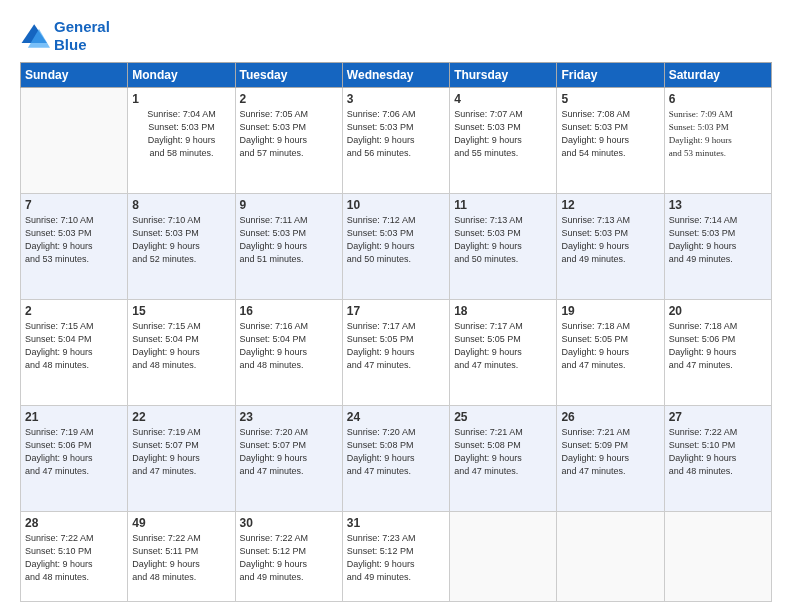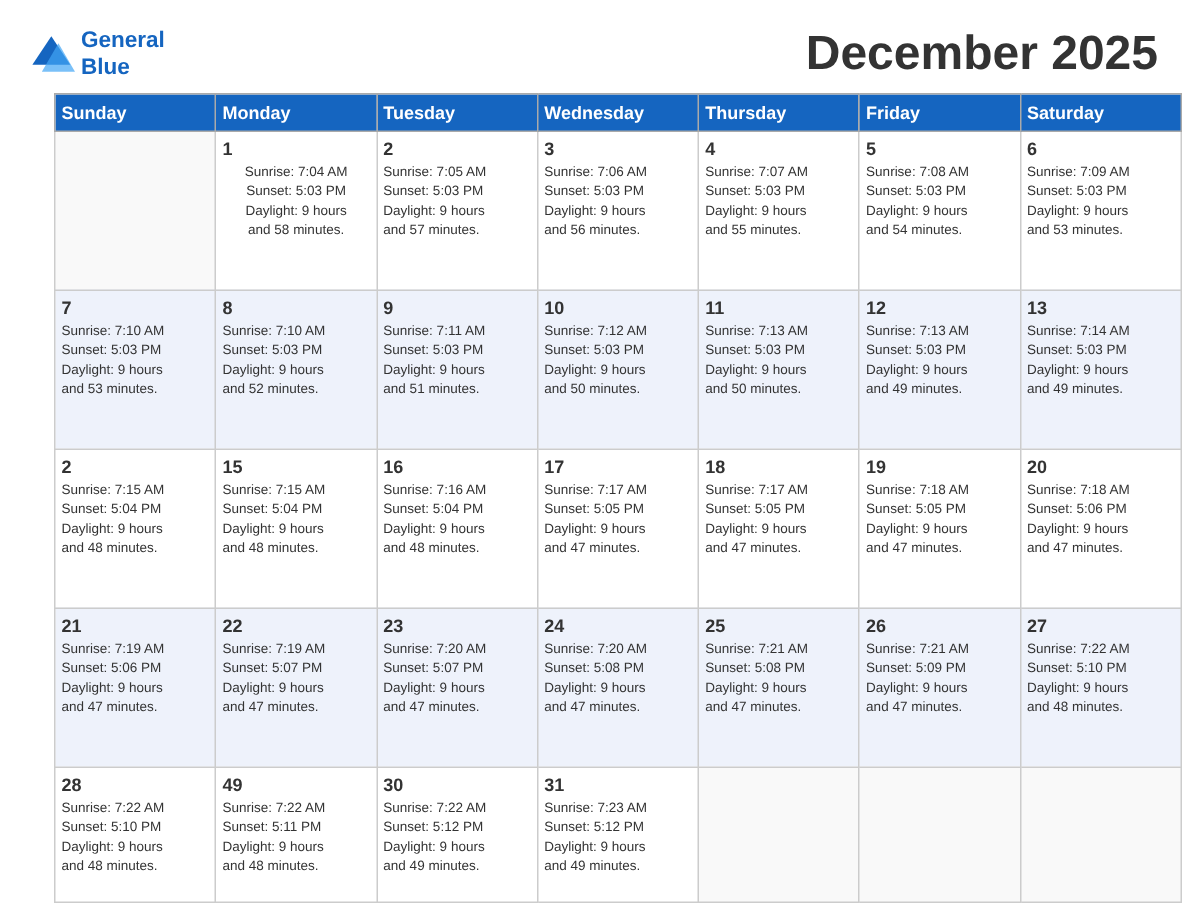--- a/index.html
+++ b/index.html
@@ -52,21 +52,20 @@
     }
     .location-title {
       font-size: 14px;
       color: #555;
     }
     .calendar {
       flex: 1;
       border-collapse: collapse;
       width: 100%;
       table-layout: fixed;
-      margin-left: 16px;
     }
     .calendar th {
       background-color: #1565c0;
       color: #fff;
       font-size: 12px;
       font-weight: bold;
       padding: 5px 4px;
       text-align: left;
       border: 1px solid #aaa;
     }
@@ -108,21 +107,20 @@
       <svg class="logo-icon" viewBox="0 0 38 38">
         <polygon points="18,4 34,28 2,28" fill="#1565c0"></polygon>
         <polygon points="24,10 38,34 10,34" fill="#42a5f5" opacity="0.7"></polygon>
       </svg>
       <div class="logo-text">
         <div><span>General</span></div>
         <div><span style="color:#1565c0">Blue</span></div>
       </div>
     </div>
     <div class="title-block">
-      <div class="month-title">December 2025</div>
     </div>
   </div>
 
   <table class="calendar">
     <thead>
       <tr>
         <th>Sunday</th>
         <th>Monday</th>
         <th>Tuesday</th>
         <th>Wednesday</th>
@@ -164,21 +162,21 @@
           </td>
           <td>
             <span class="day-num">5</span>
             <div class="day-info" style="white-space: pre-line;">Sunrise: 7:08 AM
 Sunset: 5:03 PM
 Daylight: 9 hours
 and 54 minutes.</div>
           </td>
           <td>
             <span class="day-num">6</span>
-            <div class="day-info" style="white-space: pre-line;">Sunrise: 7:09 AM
+            <div class="day-info" style="white-space: pre-line; font-family: Liberation Serif, serif;">Sunrise: 7:09 AM
 Sunset: 5:03 PM
 Daylight: 9 hours
 and 53 minutes.</div>
           </td>
         </tr>
         <tr class="row-alt">
           <td>
             <span class="day-num">7</span>
             <div class="day-info" style="white-space: pre-line;">Sunrise: 7:10 AM
 Sunset: 5:03 PM

